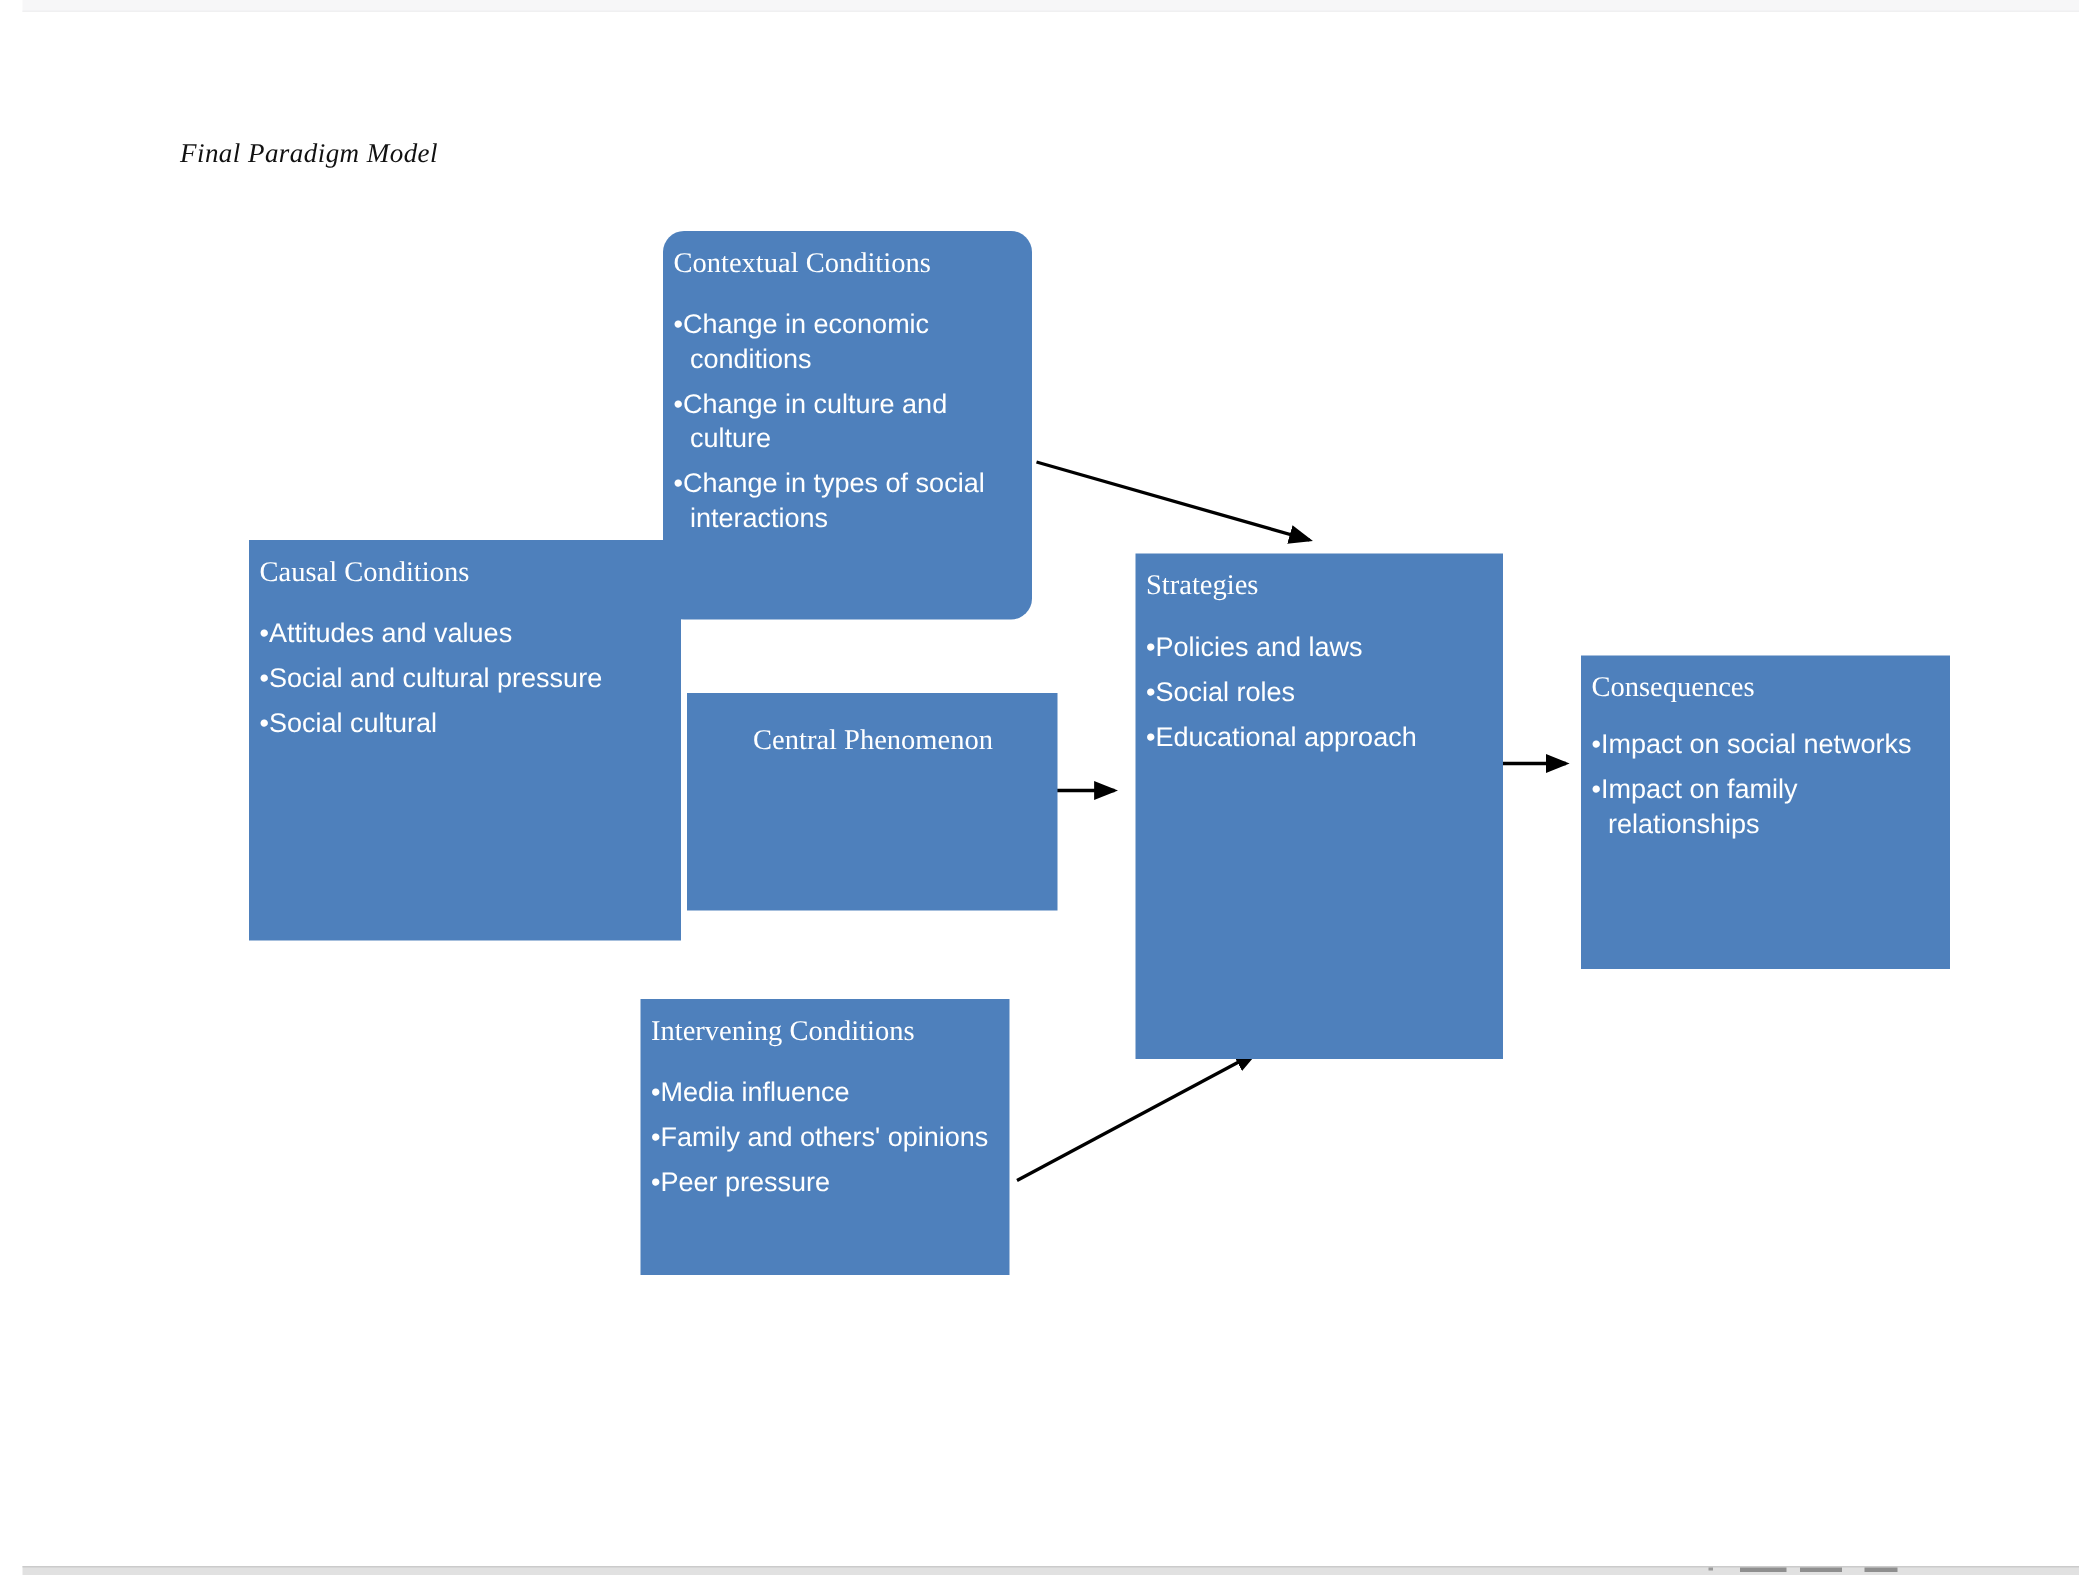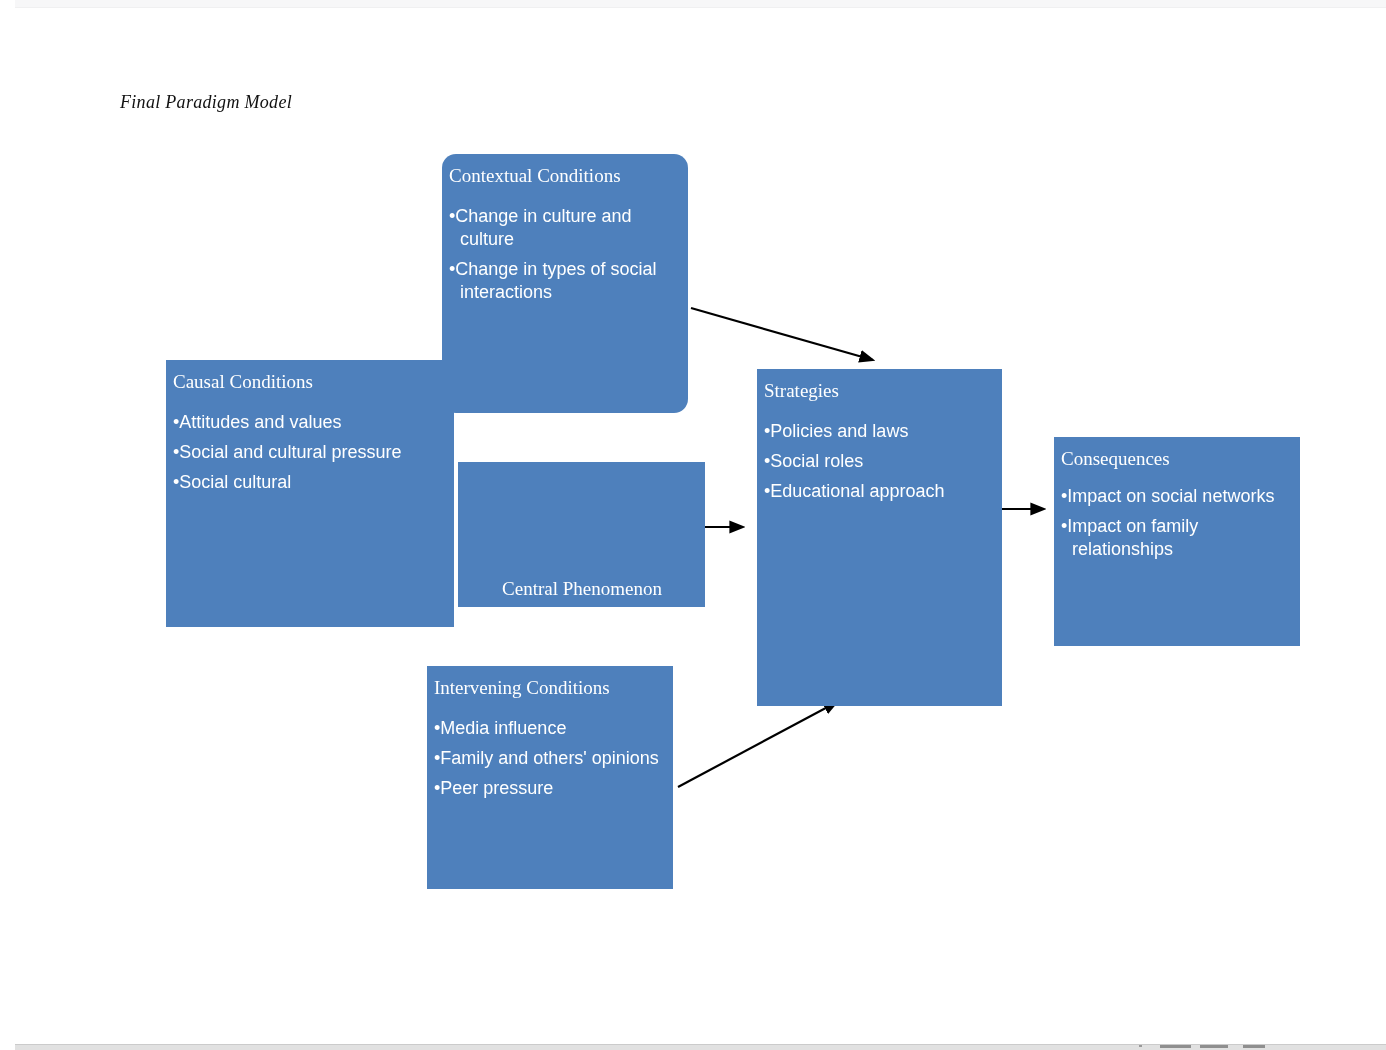--- a/index.html
+++ b/index.html
@@ -46,26 +46,26 @@
   }
   .bullets li {
     padding-left: 11px; text-indent: -11px;
     margin-bottom: 7px;
   }
   .bullets li::before { content: "\2022"; }
 
   .node-contextual   { left: 427px; top: 154px; width: 246px; height: 259px; border-radius: 14px; }
   .node-causal       { left: 151px; top: 360px; width: 288px; height: 267px; }
   .node-central      { left: 443px; top: 462px; width: 247px; height: 145px;
-                       display: flex; align-items: flex-end; justify-content: center; }
+                       display: flex; align-items: flex-start; justify-content: center; }
   .node-central .node-title { padding-top: 10px; }
   .node-strategies   { left: 742px; top: 369px; width: 245px; height: 337px; }
   .node-consequences { left: 1039px; top: 437px; width: 246px; height: 209px; }
   .node-consequences .bullets { margin-top: 14px; }
-  .node-intervening  { left: 412px; top: 666px; width: 246px; height: 223px; }
+  .node-intervening  { left: 412px; top: 666px; width: 246px; height: 184px; }
 
   svg.arrows { position: absolute; left: 0; top: 0; width: 1386px; height: 1050px; pointer-events: none; }
 </style>
 </head>
 <body>
 
 <div class="canvas">
 
   <div class="top-strip"></div>
 
@@ -80,20 +80,21 @@
     <line x1="676" y1="308" x2="858" y2="360" stroke="#000000" stroke-width="2.2" marker-end="url(#ah)"></line>
     <line x1="394" y1="523" x2="432" y2="523" stroke="#000000" stroke-width="2.2" marker-end="url(#ah)"></line>
     <line x1="689" y1="527" x2="728" y2="527" stroke="#000000" stroke-width="2.2" marker-end="url(#ah)"></line>
     <line x1="985" y1="509" x2="1029" y2="509" stroke="#000000" stroke-width="2.2" marker-end="url(#ah)"></line>
     <line x1="663" y1="787" x2="822" y2="702" stroke="#000000" stroke-width="2.2" marker-end="url(#ah)"></line>
   </svg>
 
   <div class="node node-contextual" style="background: rgb(78, 128, 188); color: rgb(255, 255, 255);">
     <div class="node-title">Contextual Conditions</div>
     <ul class="bullets">
+        <li>Change in economic conditions</li>
         <li>Change in culture and culture</li>
         <li>Change in types of social interactions</li>
       </ul>
   </div>
 
   <div class="node node-causal" style="background: rgb(78, 128, 188); color: rgb(255, 255, 255);">
     <div class="node-title">Causal Conditions</div>
     <ul class="bullets">
         <li>Attitudes and values</li>
         <li>Social and cultural pressure</li>

